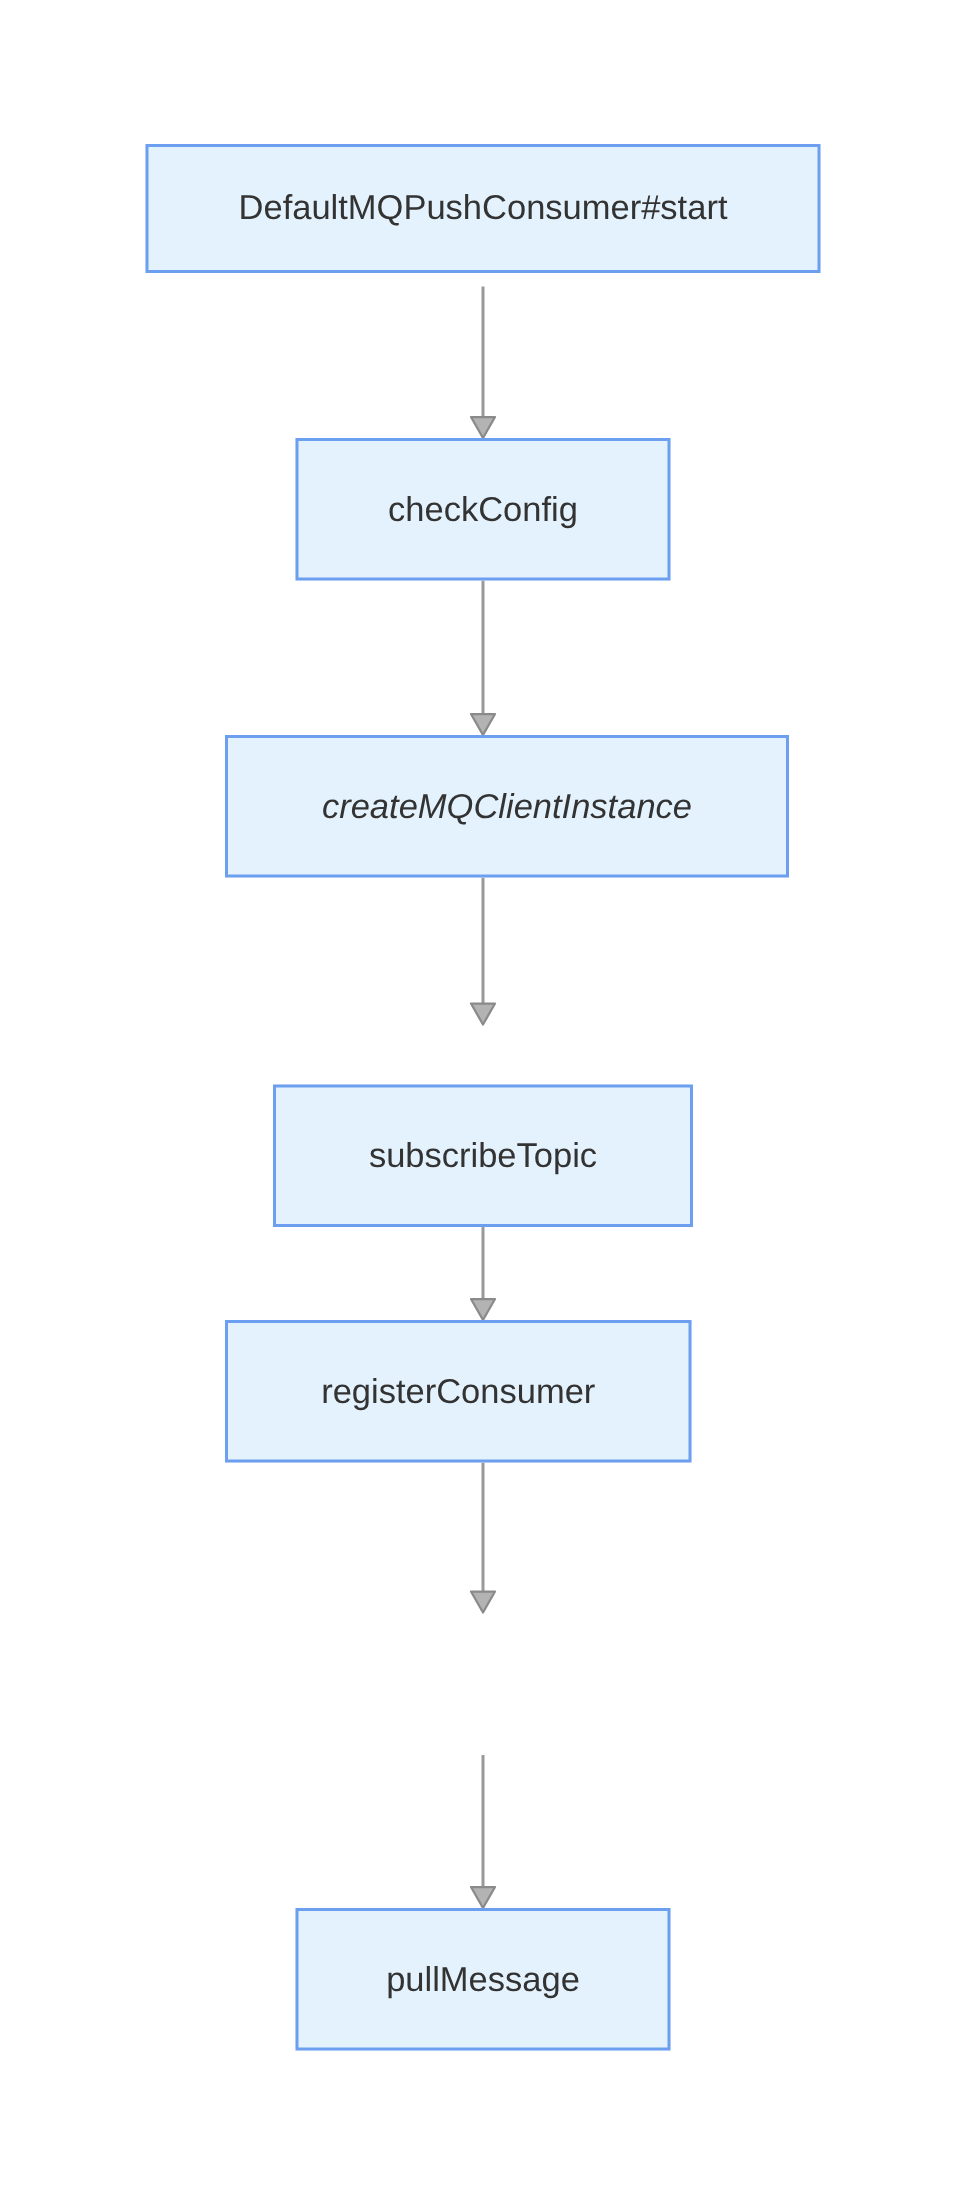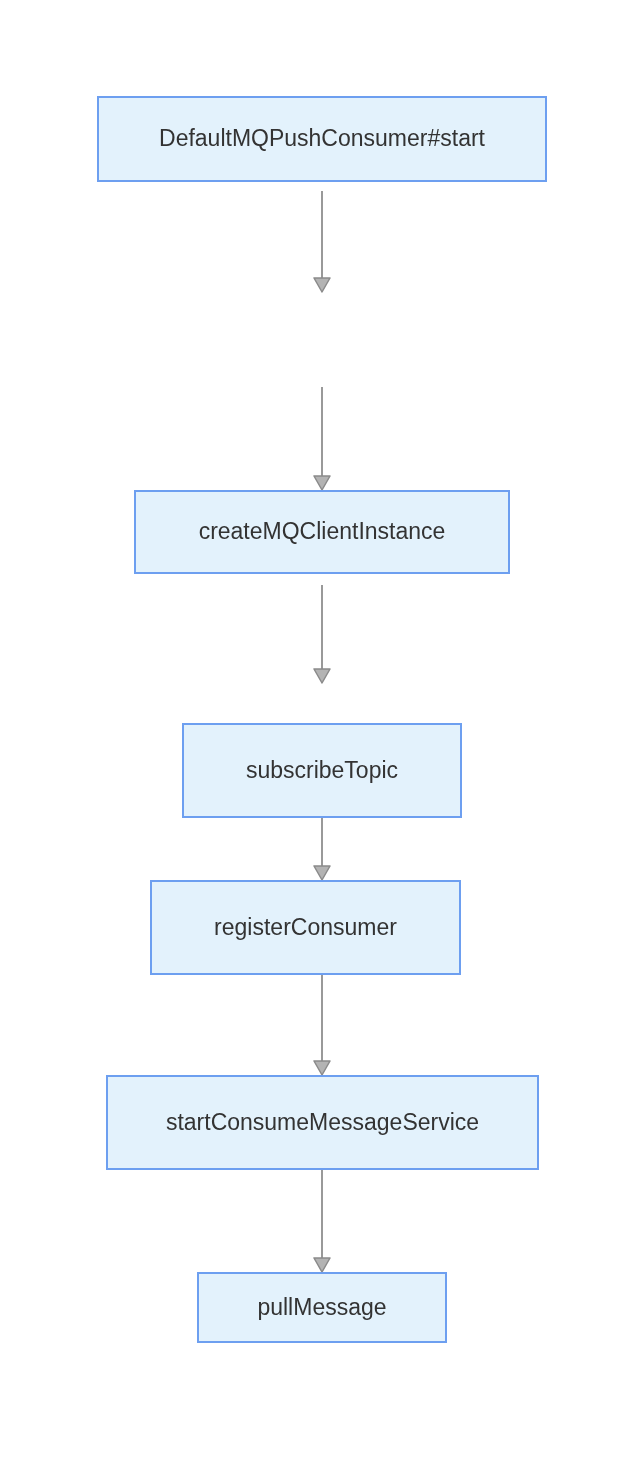--- a/index.html
+++ b/index.html
@@ -42,25 +42,25 @@
     font-size: 23px;
     line-height: 1.2;
     display: flex;
     align-items: center;
     justify-content: center;
     text-align: center;
     white-space: nowrap;
   }
   .n1 { left: 97px;  top: 96px;   width: 450px; height: 86px; }
   .n2 { left: 197px; top: 292px;  width: 250px; height: 95px; }
-  .n3 { left: 134px; top: 490px;  width: 376px; height: 84px; }
+  .n3 { left: 150px; top: 490px;  width: 376px; height: 95px; font-style: italic; }
   .n4 { left: 182px; top: 683px;  width: 280px; height: 95px; margin-top: 40px; }
   .n5 { left: 150px; top: 880px;  width: 311px; height: 95px; }
   .n6 { left: 106px; top: 1075px; width: 433px; height: 95px; }
-  .n7 { left: 197px; top: 1272px; width: 250px; height: 71px; }
+  .n7 { left: 197px; top: 1272px; width: 250px; height: 95px; }
 </style>
 </head>
 <body>
 
 <div class="canvas">
 
   <svg class="arrows" viewBox="0 0 642 1464" xmlns="http://www.w3.org/2000/svg">
     <g>
       <line class="arrow-line" x1="322" y1="191" x2="322" y2="279"></line>
       <polygon class="arrow-head" points="314,278 330,278 322,292"></polygon>
@@ -81,19 +81,19 @@
       <line class="arrow-line" x1="322" y1="975" x2="322" y2="1062"></line>
       <polygon class="arrow-head" points="314,1061 330,1061 322,1075"></polygon>
     </g>
     <g>
       <line class="arrow-line" x1="322" y1="1170" x2="322" y2="1259"></line>
       <polygon class="arrow-head" points="314,1258 330,1258 322,1272"></polygon>
     </g>
   </svg>
 
   <div class="node n1">DefaultMQPushConsumer#start</div>
+  <div class="node n2">checkConfig</div>
   <div class="node n3">createMQClientInstance</div>
   <div class="node n4">subscribeTopic</div>
   <div class="node n5">registerConsumer</div>
-  <div class="node n6">startConsumeMessageService</div>
   <div class="node n7">pullMessage</div>
 
 </div>
 
 </body></html>

